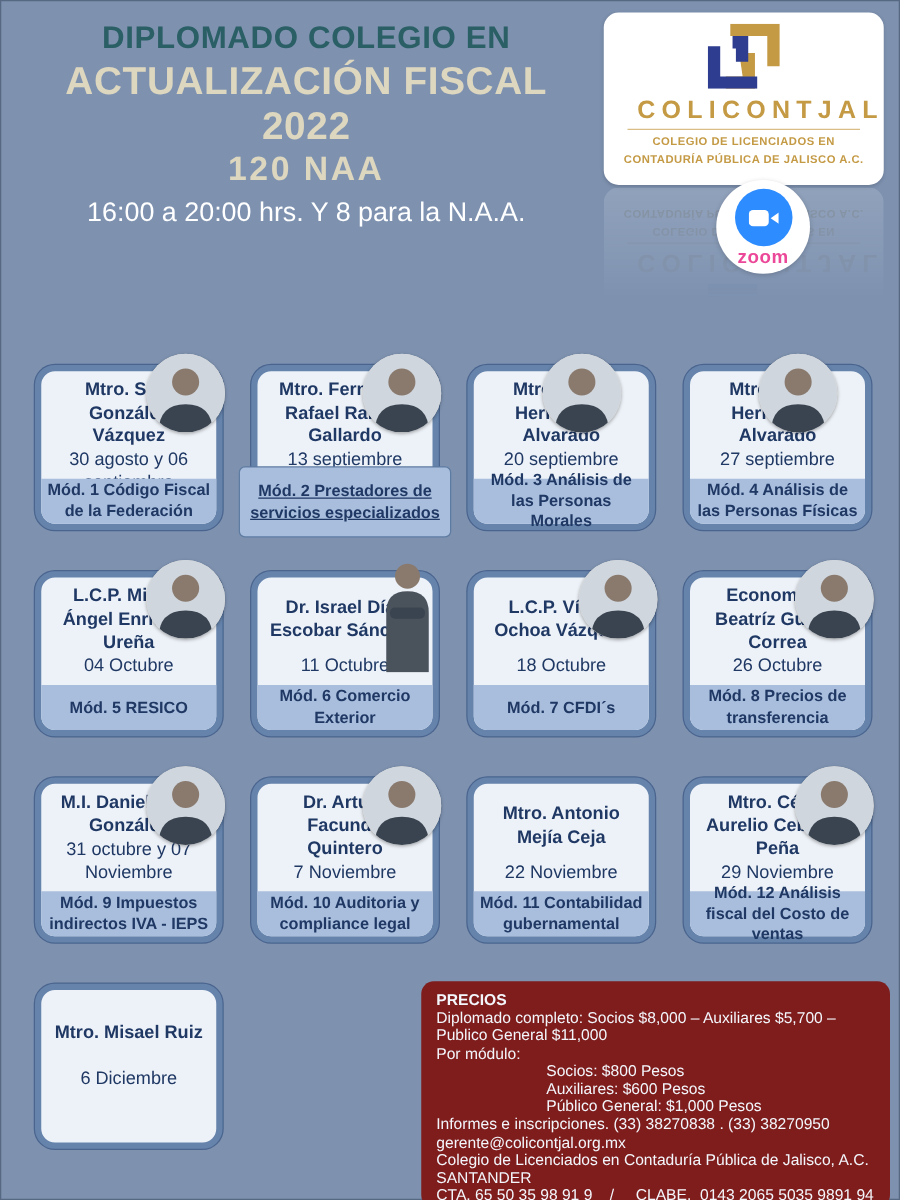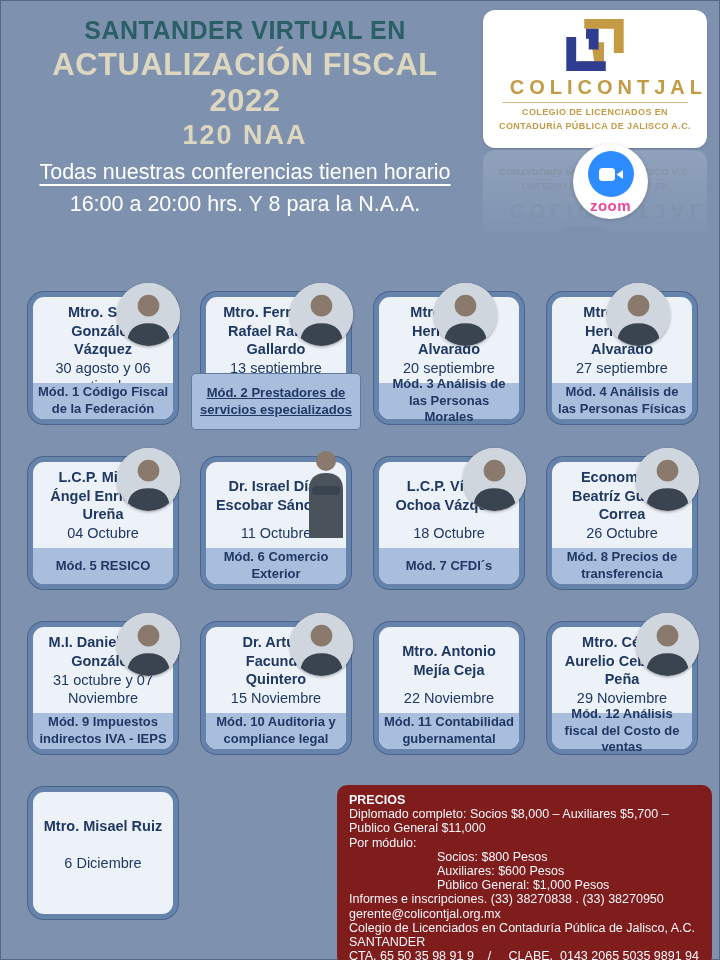--- a/index.html
+++ b/index.html
@@ -68,24 +68,23 @@
   .price-line{white-space:pre-wrap;}
   .price-line.bold{font-weight:bold;}
   .price-line.indent{padding-left:88px;}
 </style>
 </head>
 <body>
 
 <div id="poster">
 
   <div class="header">
-    <div class="h1">SANTANDER VIRTUAL EN</div>
+    <div class="h1">DIPLOMADO COLEGIO EN</div>
     <div class="h2">ACTUALIZACIÓN FISCAL 2022</div>
     <div class="h3">120 NAA</div>
-    <div class="h4">Todas nuestras conferencias tienen horario</div>
     <div class="h5">16:00 a 20:00 hrs. Y 8 para la N.A.A.</div>
   </div>
 
   <div class="logo-card">
     <svg class="logo-glyph" width="58" height="52" viewBox="0 0 64 58">
       <path fill="#c49a45" d="M20 0 h44 v38 h-11 V11 H20 z"></path>
       <path fill="#c49a45" d="M28 26 h14 v32 h-26 v-11 h15 z"></path>
       <path fill="#2e3d8f" d="M0 20 h11 v27 h33 v11 H0 z"></path>
       <path fill="#2e3d8f" d="M22 11 h14 v23 h-11 V22 h-3 z"></path>
     </svg>
@@ -241,21 +240,21 @@
       <div class="card">
     <div class="photo">
       <svg width="63" height="63" viewBox="0 0 64 64">
         <rect width="64" height="64" fill="#cfd6de"></rect>
         <circle cx="32" cy="23" r="11" fill="#8a7a6e"></circle>
         <path d="M10 64 Q10 41 32 41 Q54 41 54 64 Z" fill="#3a4450"></path>
       </svg>
     </div>
 
     <div class="speaker-name">Dr. Arturo Facundo Quintero</div>
-    <div class="speaker-date">15 Noviembre</div>
+    <div class="speaker-date">7 Noviembre</div>
     <div class="band">Mód. 10 Auditoria y compliance  legal</div>
   </div>
       <div class="card">
 
     <div class="speaker-name">Mtro. Antonio Mejía Ceja</div>
     <div class="speaker-date">22 Noviembre</div>
     <div class="band">Mód. 11 Contabilidad gubernamental</div>
   </div>
       <div class="card">
     <div class="photo">

